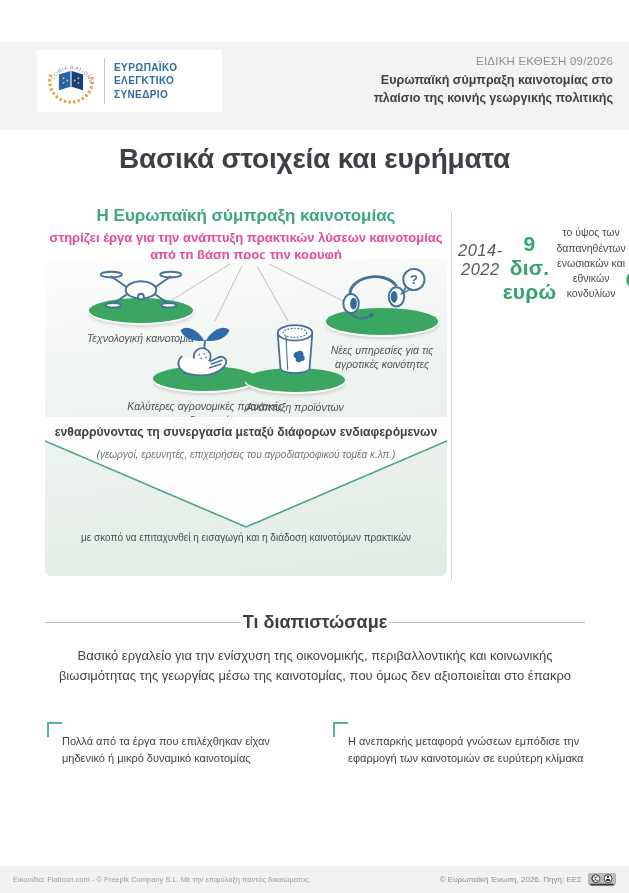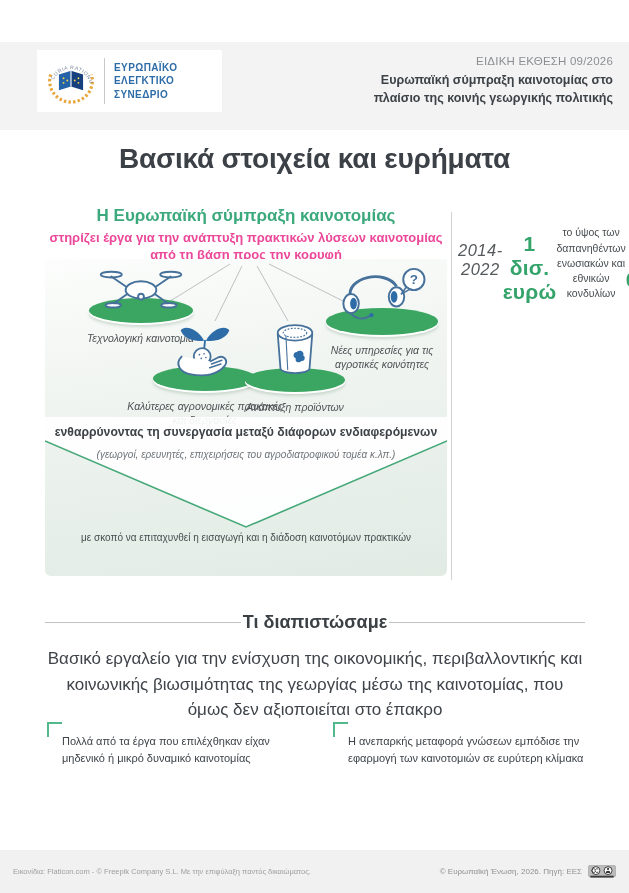--- a/index.html
+++ b/index.html
@@ -64,30 +64,30 @@
   .stat-desc { margin-top:7px; width:146px; font-size:10.5px; color:#474c50; line-height:1.45; }
   .side-divider { margin-top:15px; width:128px; height:1px; background:#c7cbc8; }
   .stat-icon2 { margin-top:20px; }
 
   
   .findings-header { position:absolute; top:612px; left:45px; width:540px;
                      display:flex; align-items:center; gap:2px; }
   .findings-header .rule { flex:1; height:1px; background:#bfc3c3; }
   .findings-heading { font-size:18px; font-weight:800; color:#3b4045; white-space:nowrap; }
   .findings-summary { position:absolute; top:646px; left:45px; width:540px; text-align:center;
-                      font-size:17px; color:#3f444a; line-height:1.5; }
+                      font-size:13px; color:#3f444a; line-height:1.5; }
   .findings-grid { position:absolute; top:722px; left:47px; width:540px;
                    display:flex; gap:32px; }
   .finding { flex:1; position:relative; padding:11px 0 0 15px; }
   .finding::before { content:""; position:absolute; top:0; left:0; width:13px; height:13px;
                      border-top:2px solid #53b98d; border-left:2px solid #53b98d; }
   .finding p { font-size:11px; color:#3e4349; line-height:1.5; }
 
   
-  .footer { position:absolute; bottom:0; left:0; width:629px; height:43px; background:#f1f1f2;
+  .footer { position:absolute; bottom:0; left:0; width:629px; height:27px; background:#f1f1f2;
             display:flex; align-items:center; justify-content:space-between; padding:0 13px; }
   .credits { font-size:7.5px; color:#9c9ea0; }
   .footer-right { display:flex; align-items:center; gap:6px; }
   .copyright { font-size:8px; color:#8d9092; }
 </style>
 </head>
 <body>
 
 <div class="page">
 
@@ -227,21 +227,21 @@
         <path d="M30,22 C32,11 40,4 46,6 C46,14 38,21 30,22 Z"></path>
         <path d="M29,22 L29,31"></path>
         <rect x="14" y="31" width="30" height="9" rx="4"></rect>
         <path d="M21,33.5 v4 M28,33.5 v4 M35,33.5 v4"></path>
         <rect x="12" y="40" width="34" height="9" rx="4"></rect>
         <path d="M19,42.5 v4 M27,42.5 v4 M35,42.5 v4"></path>
         <rect x="15" y="49" width="30" height="9" rx="4"></rect>
         <path d="M22,51.5 v4 M29,51.5 v4 M36,51.5 v4"></path>
       </g>
     </svg>
-    <div class="stat-value">1 δισ. ευρώ</div>
+    <div class="stat-value">9 δισ. ευρώ</div>
     <div class="stat-desc">το ύψος των δαπανηθέντων ενωσιακών και εθνικών κονδυλίων</div>
 
     <div class="side-divider"></div>
 
     <svg class="stat-icon2" width="52" height="52" viewBox="0 0 60 60">
       <g stroke="#6e7276" stroke-width="2.2" fill="none" stroke-linecap="round" stroke-linejoin="round">
         <path d="M14,36 L10,36 L10,10 L46,10 L46,20"></path>
         <path d="M10,10 C6,10 6,16 10,16"></path>
         <path d="M16,18 l3,3 l5,-6"></path>
         <path d="M16,28 h8"></path>

